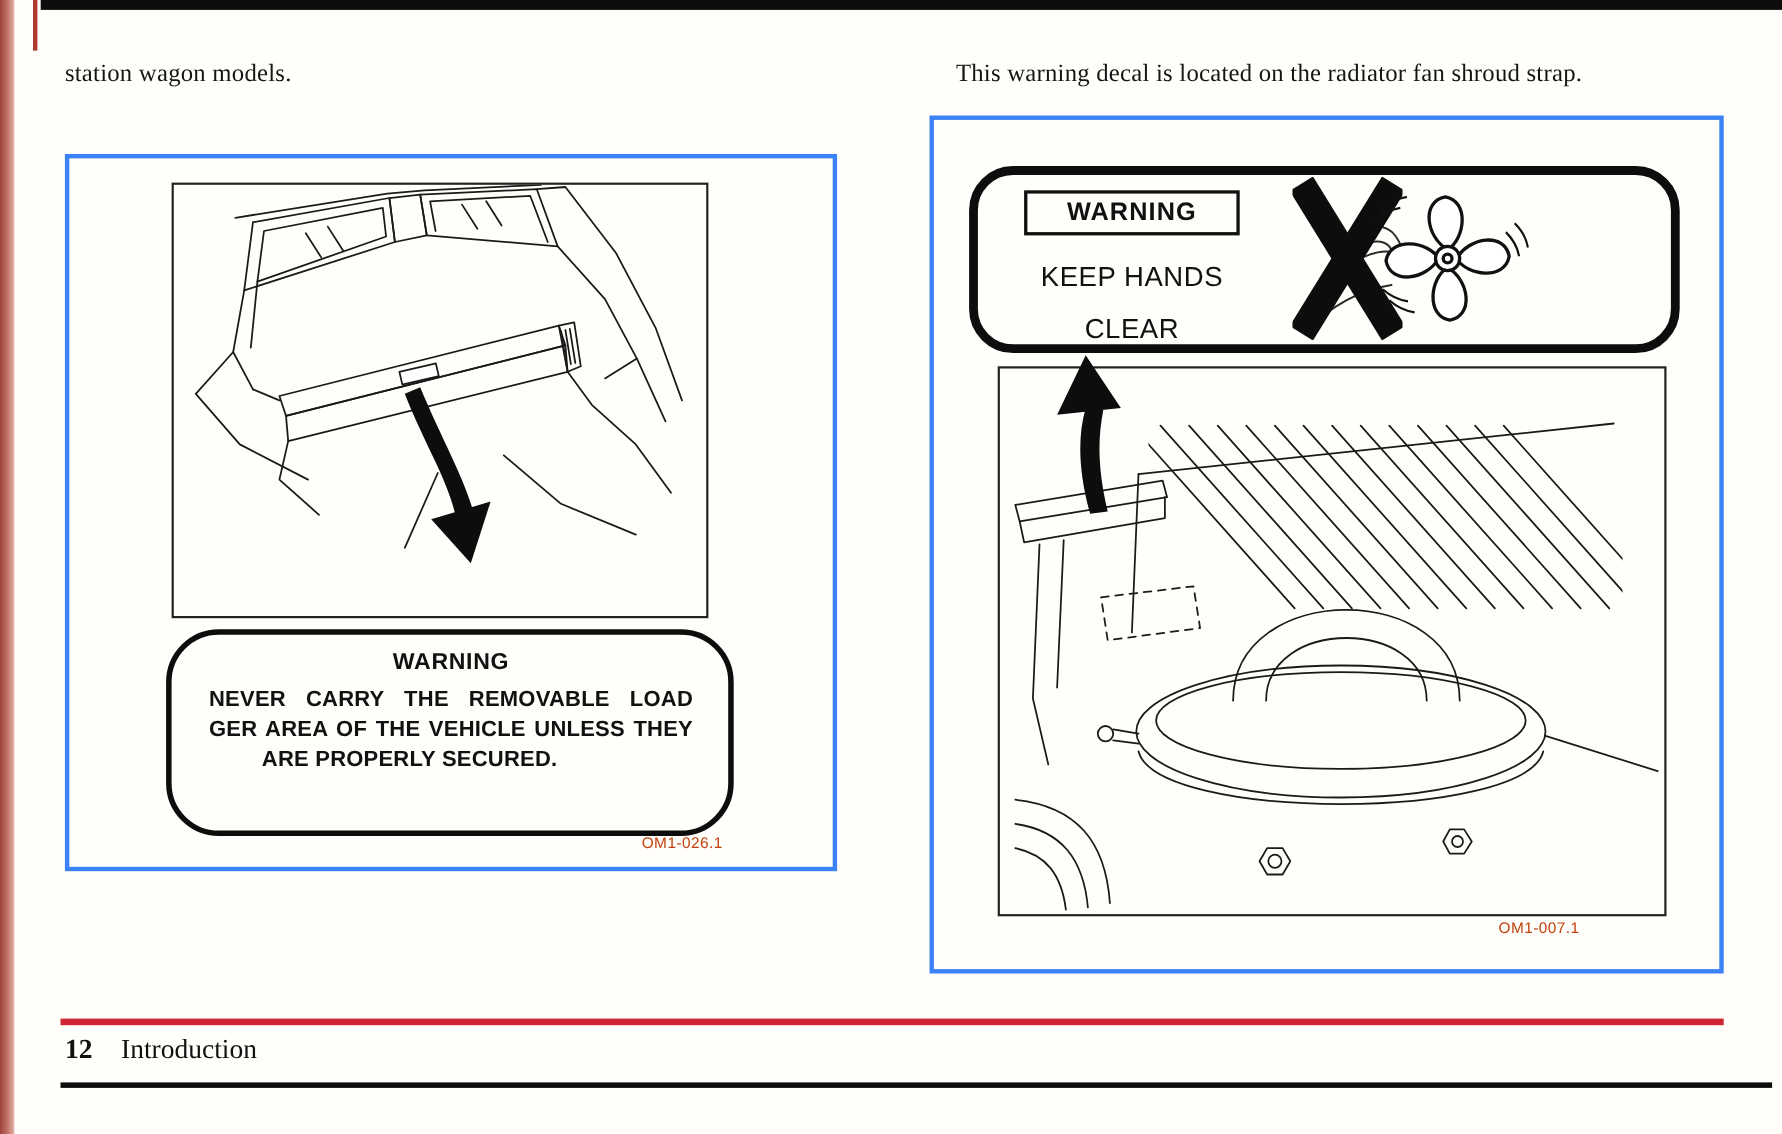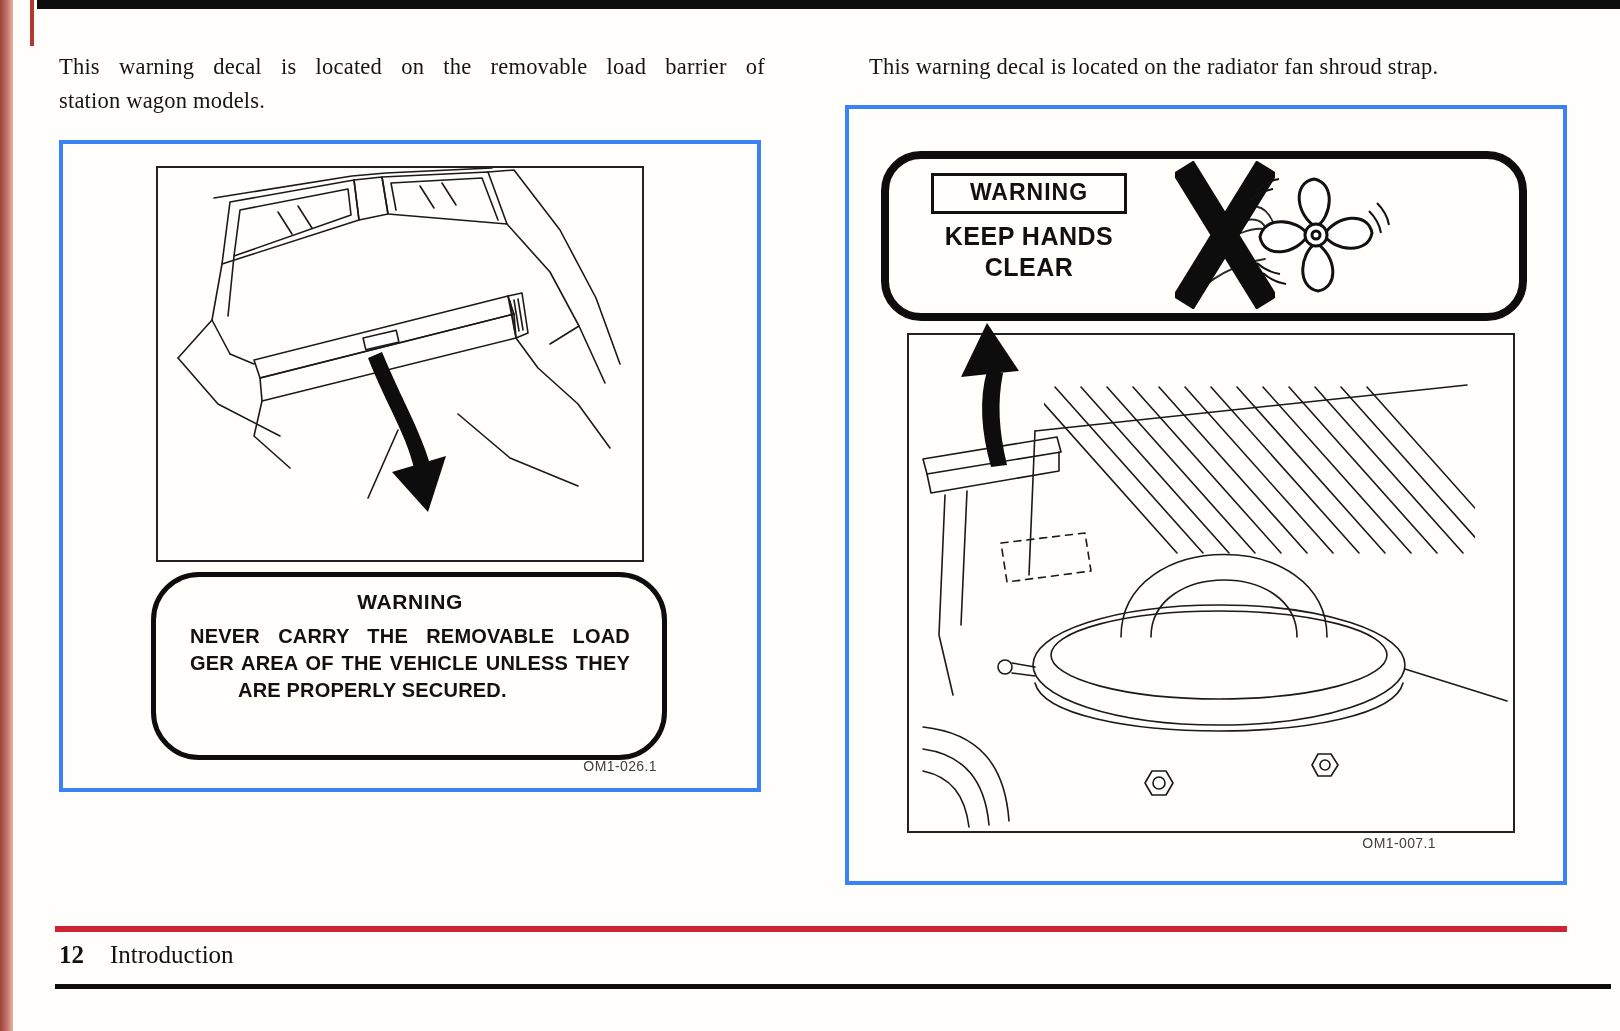--- a/index.html
+++ b/index.html
@@ -21,21 +21,21 @@
   .caption-right { left:845px; width:730px;margin-left:24px; }
 
   .figure { position:absolute; border:4px solid #3b82f6; background:#fffefa; }
   .figure-left  { left:59px;  top:140px; width:702px; height:652px; }
   .figure-right { left:845px; top:105px; width:722px; height:780px; }
 
   .drawing-frame { position:absolute; border:2px solid #222; background:#fffefa; }
   .left-drawing  { left:93px; top:22px;  width:488px; height:396px; }
   .right-drawing { left:58px; top:224px; width:608px; height:500px; }
 
-  .fig-code { position:absolute; font-family:"Liberation Sans", sans-serif; font-size:14px; letter-spacing:0.4px; color:#404040; }
+  .fig-code { position:absolute; font-family:"Liberation Sans", sans-serif; font-size:14px; letter-spacing:0.4px; color:#c2410c; }
   .fig-code-left  { right:100px; bottom:14px; }
   .fig-code-right { right:127px; bottom:30px; }
 
   
   .decal-left {
     position:absolute; left:88px; top:428px; width:516px; height:188px;
     border:5px solid #0d0d0d; border-radius:48px;
     padding:13px 32px 0 34px;
     font-family:"Liberation Sans", sans-serif;
   }
@@ -45,21 +45,21 @@
   .decal-line.last { text-align:left; text-align-last:left;margin-left:48px; }
 
   
   .decal-right {
     position:absolute; left:32px; top:42px; width:646px; height:170px;
     border:8px solid #0d0d0d; border-radius:40px;
     display:flex; font-family:"Liberation Sans", sans-serif; background:#fffefa; z-index:2;
   }
   .decal-right-text { width:280px; padding-top:14px; display:flex; flex-direction:column; align-items:center; }
   .warning-box { border:3px solid #111; padding:3px 36px 5px; font-weight:bold; font-size:23px; letter-spacing:1px; margin-bottom:7px; }
-  .keep-line { font-weight:bold; font-size:25px; line-height:31px; letter-spacing:0.5px; }
+  .keep-line { font-weight:normal; font-size:25px; line-height:31px; letter-spacing:0.5px;margin-top:16px; }
   .decal-right-art { position:relative; flex:1; }
   .hand-sketch { position:absolute; left:0; top:16px; }
   .x-mark { position:absolute; left:6px; top:2px; }
   .fan { position:absolute; left:72px; top:4px; }
 
   .up-arrow { position:absolute; left:110px; top:210px; z-index:3; }
 
   .red-rule   { position:absolute; left:55px; top:926px; width:1512px; height:6px; background:#cf2433; }
   .footer-text{ position:absolute; left:59px; top:941px; font-size:25px; color:#111; }
   .page-num   { font-weight:bold; margin-right:26px; }
@@ -70,21 +70,20 @@
 </head>
 <body>
 
 <div class="page">
 
   <div class="spine"></div>
   <div class="spine-tick"></div>
   <div class="top-rule"></div>
 
   <p class="caption caption-left">
-    <span class="cap-line cap-justify">This warning decal is located on the removable load barrier of</span>
     <span class="cap-line">station wagon models.</span>
   </p>
 
   <div class="figure figure-left">
 
     <div class="drawing-frame left-drawing">
       <svg viewBox="0 0 484 392" width="484" height="392">
         <g fill="none" stroke="#1a1a1a" stroke-width="1.6" stroke-linejoin="round" stroke-linecap="round">
           <polyline points="56,30 194,8 228,5 334,0"></polyline>
           <polygon points="64,96 72,34 196,12 201,52"></polygon>

